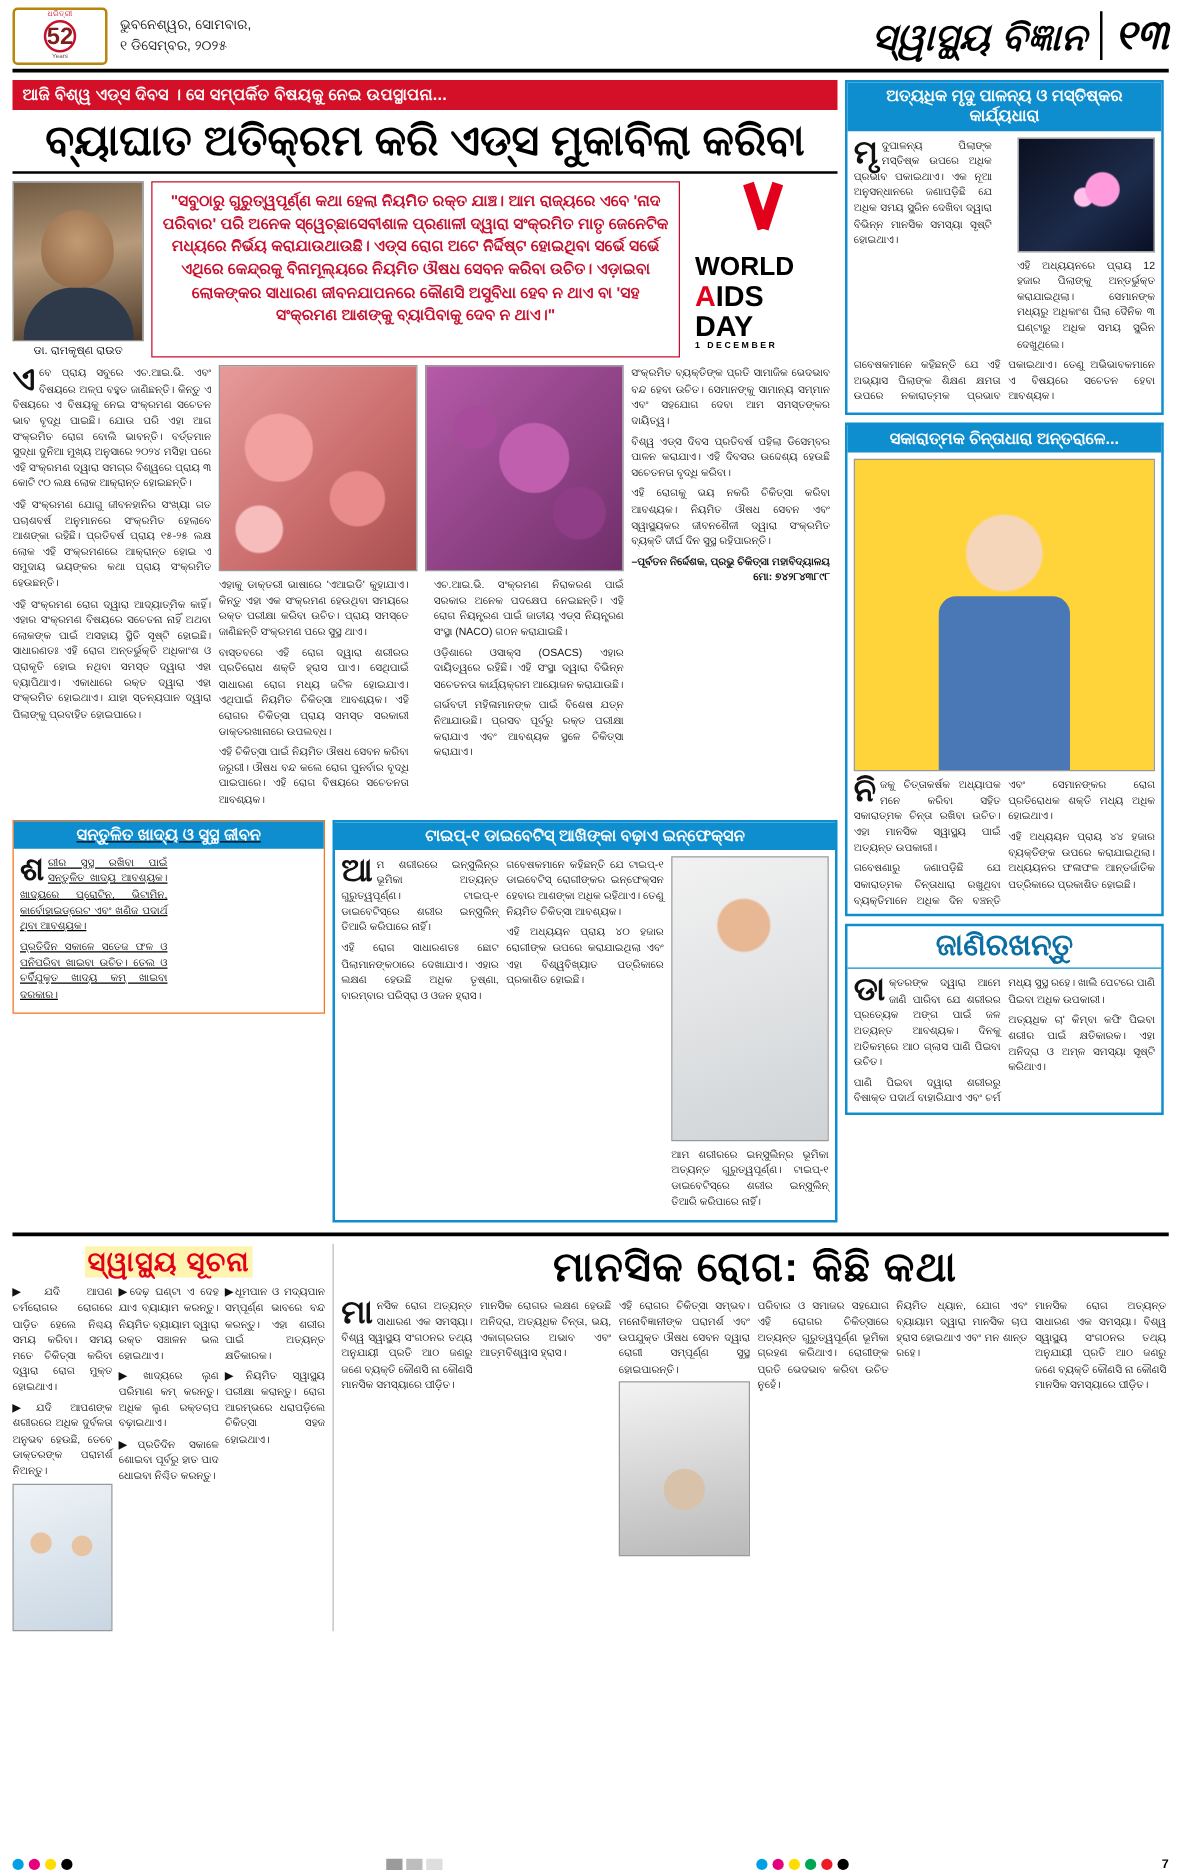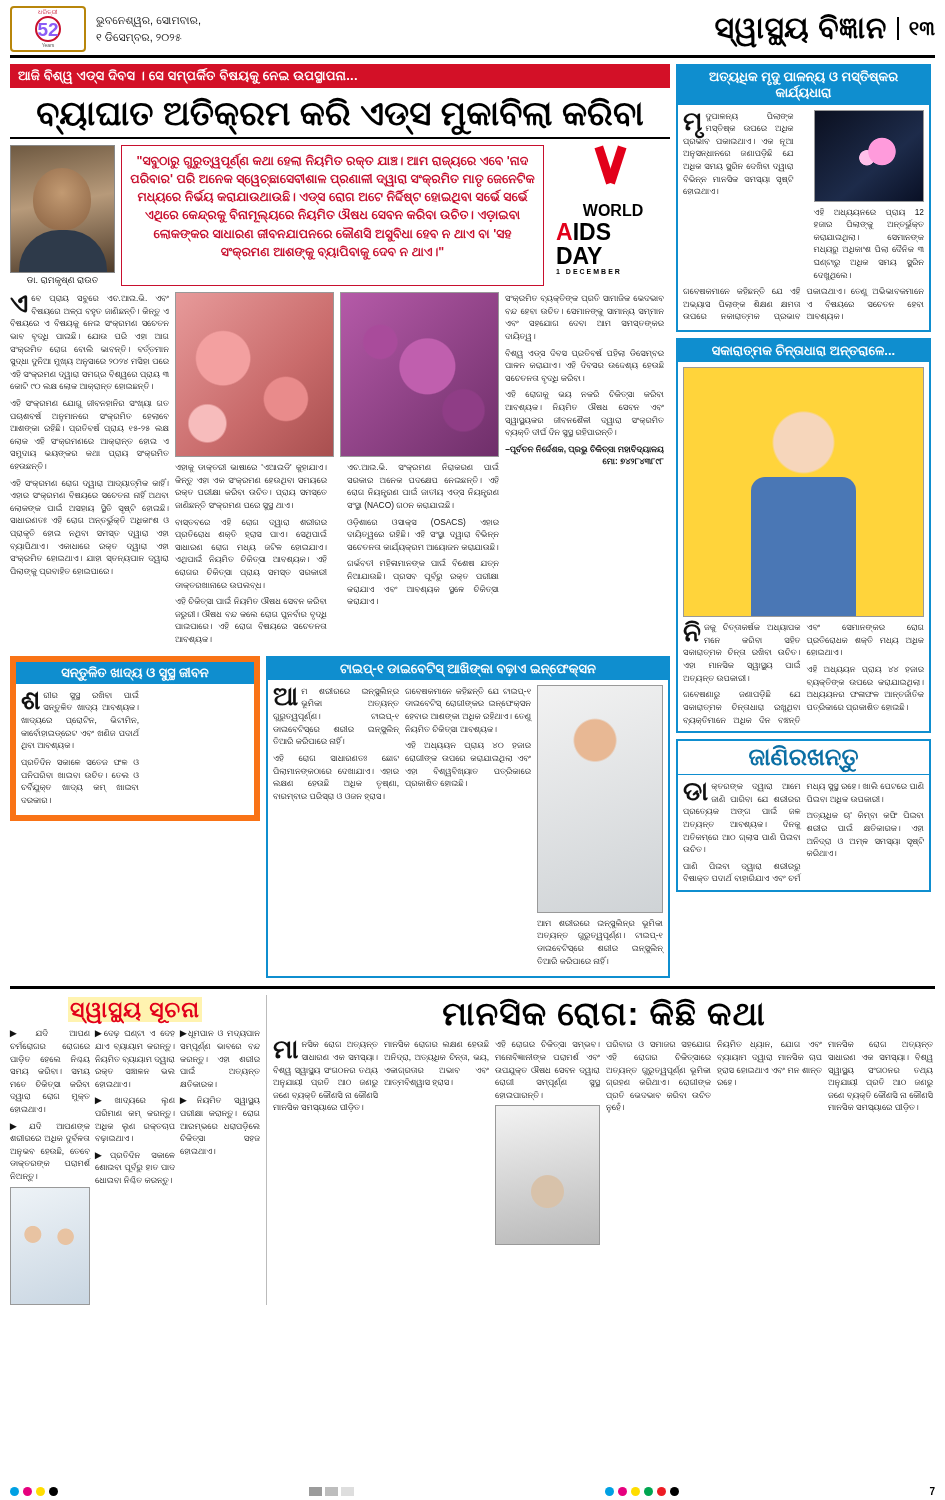--- a/index.html
+++ b/index.html
@@ -28,31 +28,31 @@
   .logo-badge {
     width: 76px; height: 46px;
     border: 2px solid #b8860b;
     border-radius: 4px;
     background: #fff;
     display:flex; flex-direction:column; align-items:center; justify-content:center;
     line-height:1;
   }
   .logo-badge .top { font-size:6px; color:#c8102e; letter-spacing:.3px; }
   .logo-badge .num {
-    font-size: 19px; font-weight:bold; color:#8b5cf6;
+    font-size: 19px; font-weight:bold; color:#7f1d1d;
     border-radius: 50%; border:2px solid #c8102e;
     width:26px;height:26px;display:flex;align-items:center;justify-content:center;
     margin:1px 0;
   }
   .logo-badge .yrs { font-size:5px; color:#555; }
   .mast-date { font-size:11px; line-height:1.5; color:#111; }
-  .mast-right { display:flex; align-items:center; gap:10px; }
+  .mast-right { display:flex; align-items:flex-end; gap:10px;font-style:italic; }
   .mast-title { font-size:30px; font-weight:bold; letter-spacing:.5px; }
   .mast-page {
-    font-size:20px; font-weight:bold; border-left:2px solid #000; padding-left:10px;
+    font-size:33px; font-weight:bold; border-left:2px solid #000; padding-left:10px;
   }
 
   
   .content { display:flex; gap:6px; margin-top:6px; }
   .col-main { width: 660px; }
   .col-side { width: 255px; }
 
   
   .red-banner {
     background:#d31027; color:#fff; font-size:13px; font-weight:bold;
@@ -93,21 +93,21 @@
   .wad-ribbon {
     width:52px;height:56px;margin:0 auto 2px auto;position:relative;
   }
   .wad-ribbon span{
     position:absolute;top:0;left:22px;width:9px;height:38px;background:#e2001a;
     transform-origin:bottom center;
   }
   .wad-ribbon span:first-child{ transform: rotate(18deg); }
   .wad-ribbon span:last-child{ transform: rotate(-18deg); }
   .wad-text { font-size:15px; font-weight:bold; line-height:1.05; text-align:left; padding-left:6px;}
-  .wad-text .w1{ font-size:16px;text-align:center; }
+  .wad-text .w1{ font-size:21px; }
   .wad-text .w2{ font-size:23px; }
   .wad-text .w2 b{ color:#e2001a; }
   .wad-text .w3{ font-size:7px; letter-spacing:2px; }
 
   
   .txt {
     font-size:8.4px; line-height:1.5; text-align:justify; color:#111;
     word-break: break-word; hyphens:auto;
   }
   .txt p { margin:0 0 4px 0; }
@@ -163,21 +163,21 @@
       linear-gradient(180deg,#ffd43b 0 100%);
     position:relative; overflow:hidden;
   }
   .thumbup-img::after{
     content:""; position:absolute; left:28%; top:44%; width:44%; height:58%;
     background:#4a77b5; border-radius:14px 14px 0 0;
   }
 
   
   .row2 { display:flex; gap:6px; margin-top:6px; align-items:flex-start; }
-  .box-bal { width:290px; border:6px solid #f97316; }
+  .box-bal { width:290px; border:1px solid #f97316;text-decoration:underline; }
   .box-dia { width:404px; border:2px solid #0f8ecf; }
   .food-img{
     width:100%; height:118px; border:1px solid #999; margin-bottom:4px;
     background:
       radial-gradient(circle at 30% 40%, #7bb661 0 12%, transparent 13%),
       radial-gradient(circle at 62% 34%, #f2c14e 0 11%, transparent 12%),
       radial-gradient(circle at 48% 70%, #e07a5f 0 12%, transparent 13%),
       linear-gradient(135deg,#f4efe6,#d9cdbb);
   }
   .arm-img{

